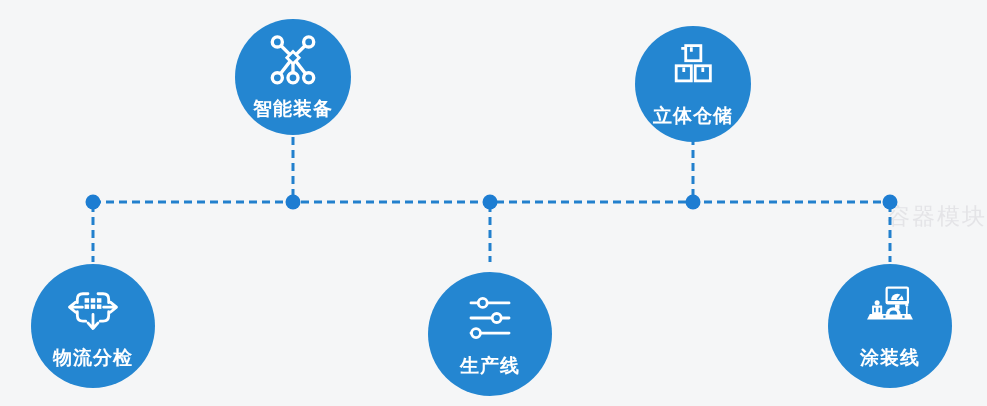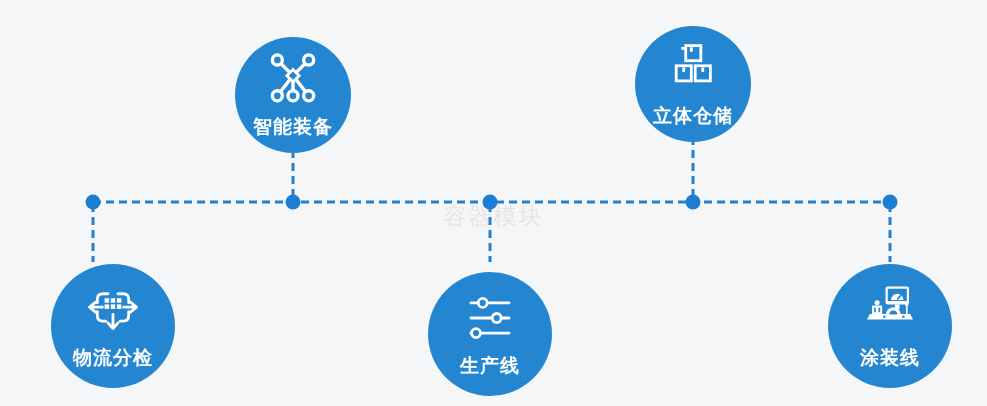--- a/index.html
+++ b/index.html
@@ -6,21 +6,21 @@
   html,body { background:#ffffff; font-family:"Liberation Sans", sans-serif; }
   .stage {
     position:relative;
     width:987px; height:406px;
     background:var(--page-bg,#f5f6f7);
     overflow:hidden;
   }
   .watermark {
     position:absolute;
     left:0; right:0; top:201px;
-    text-align:center;
+    text-align:right;
     font-size:23px;
     letter-spacing:2px;
     color:var(--watermark-text,#e4e4e7);
     user-select:none;
   }
   .connectors { position:absolute; left:0; top:0; }
   .ln   { stroke:var(--connector,#2280cd); stroke-width:3; stroke-dasharray:8 5; fill:none; }
   .dot  { fill:var(--junction-dot,#1d7dd2); }
 
   .node {
@@ -66,21 +66,21 @@
     <path class="ln" d="M93 204 V262"></path>
     <path class="ln" d="M490 204 V262"></path>
     <path class="ln" d="M890 204 V262"></path>
     <circle class="dot" cx="93" cy="202" r="7.5"></circle>
     <circle class="dot" cx="293" cy="202" r="7.5"></circle>
     <circle class="dot" cx="490" cy="202" r="7.5"></circle>
     <circle class="dot" cx="693" cy="202" r="7.5"></circle>
     <circle class="dot" cx="890" cy="202" r="7.5"></circle>
   </svg>
 
-  <div class="node top" style="left:235px; top:37px;font-family:Liberation Mono, monospace;">
+  <div class="node top" style="left:235px; top:19px;font-family:Liberation Mono, monospace;">
     <span class="icon">
       <svg viewBox="0 0 100 100">
         <g class="ic">
           <path d="M22 16 L50 44 M78 16 L50 44 M22 80 L50 44 M78 80 L50 44 M50 80 L50 44"></path>
         </g>
         <path class="ic nf" style="stroke-width:5" d="M50 33 L61 44 L50 55 L39 44 Z"></path>
         <circle class="ic nf" cx="22" cy="16" r="9"></circle>
         <circle class="ic nf" cx="78" cy="16" r="9"></circle>
         <circle class="ic nf" cx="22" cy="80" r="9"></circle>
         <circle class="ic nf" cx="78" cy="80" r="9"></circle>
@@ -97,21 +97,21 @@
           <rect x="37" y="10" width="27" height="27"></rect>
           <rect x="20" y="46" width="27" height="27"></rect>
           <rect x="54" y="46" width="27" height="27"></rect>
           <path d="M47 13 V21 M33.5 49 V57 M67.5 49 V57 M29 15 H36"></path>
         </g>
       </svg>
     </span>
     <span class="label">立体仓储</span>
   </div>
 
-  <div class="node bottom" style="left:51px; top:264px;">
+  <div class="node bottom" style="left:31px; top:264px;">
     <span class="icon">
       <svg viewBox="0 0 100 100">
         <g class="ic3">
           <path d="M22 37 V31 Q22 21 32 21 H41"></path>
           <path d="M59 21 H68 Q78 21 78 31 V37"></path>
           <path d="M22 53 V60 Q22 70 32 70 H37"></path>
           <path d="M78 53 V60 Q78 70 68 70 H63"></path>
           <path d="M31 45 H10 M19 36 L8 45 L19 54"></path>
           <path d="M69 45 H90 M81 36 L92 45 L81 54"></path>
           <path d="M50 58 V82 M41 73 L50 83 L59 73"></path>

